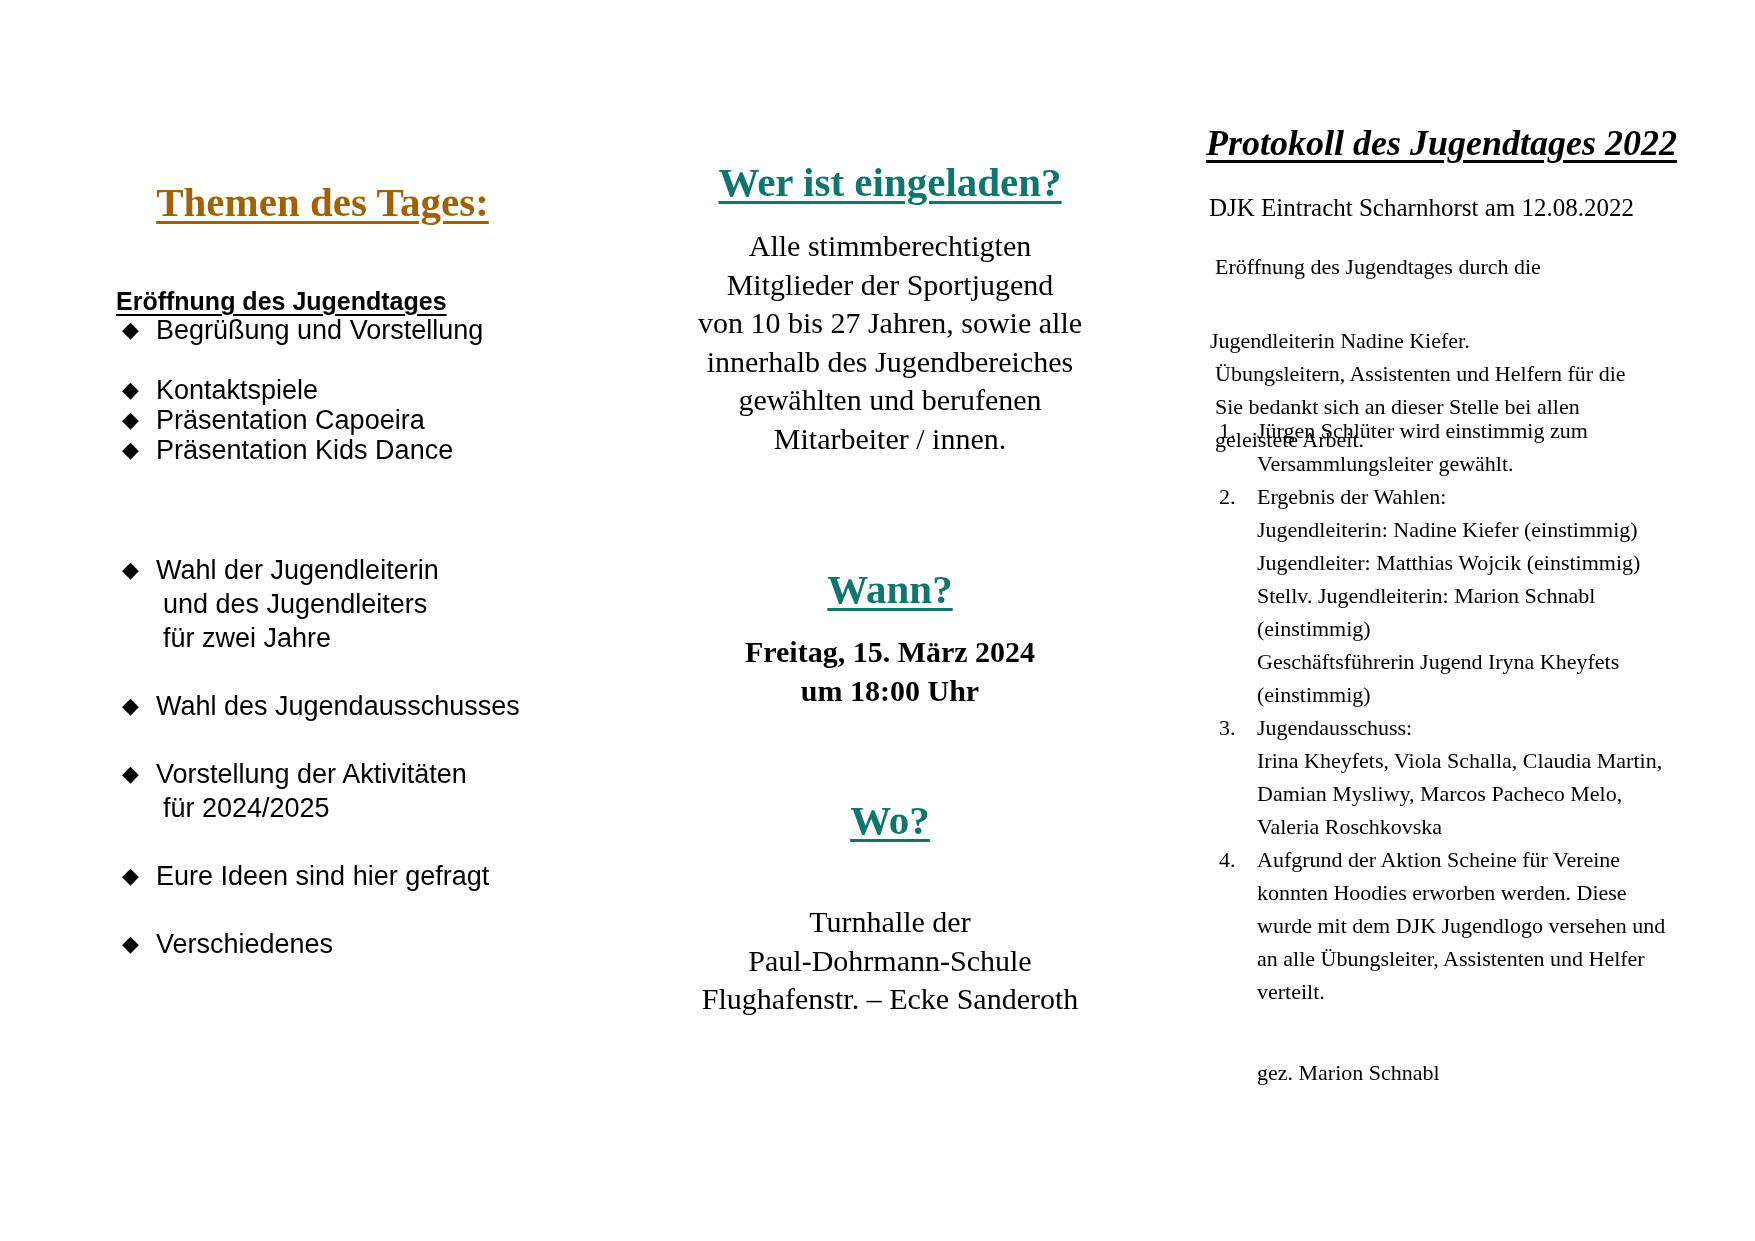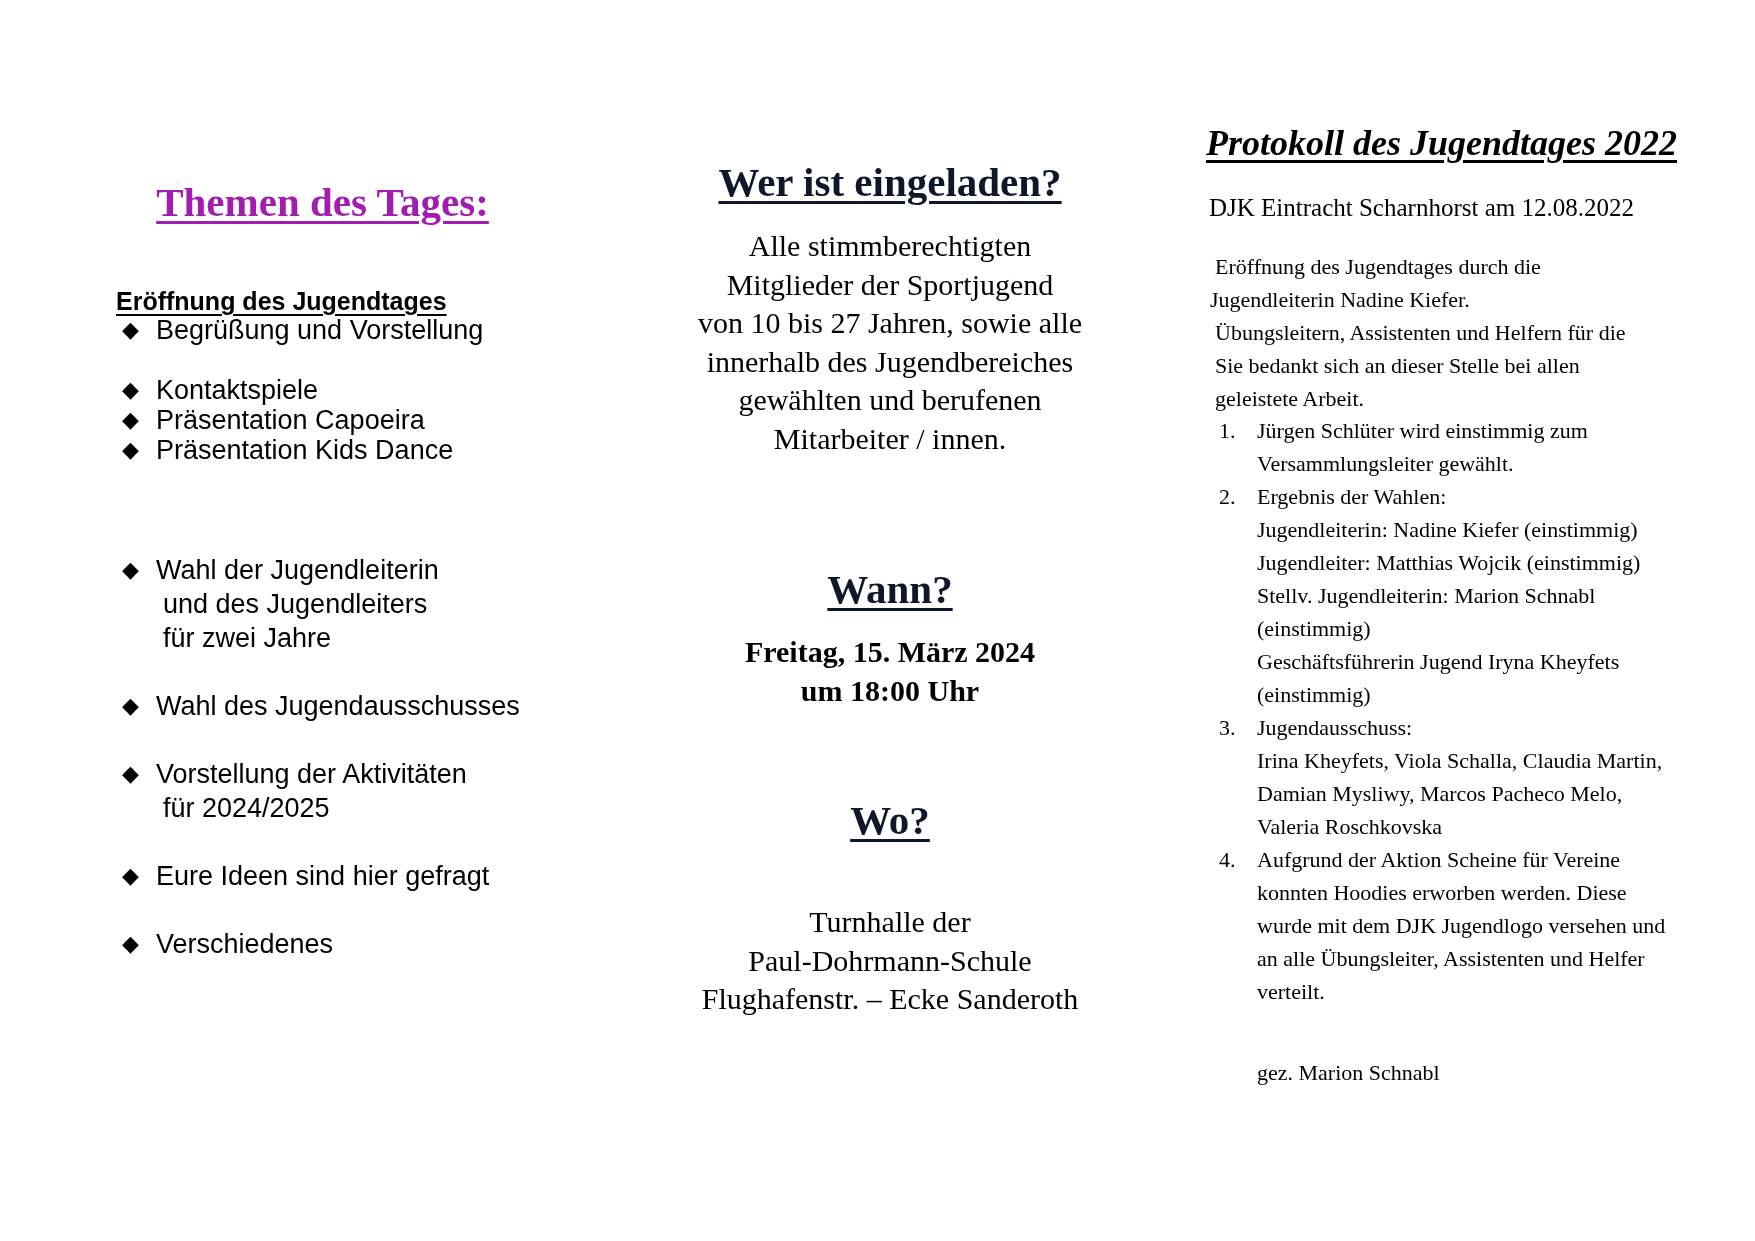--- a/index.html
+++ b/index.html
@@ -26,21 +26,21 @@
     }
     .left-title {
       position: absolute;
       top: 178px;
       left: 0;
       width: 645px;
       text-align: center;
       font-family: "Liberation Serif", serif;
       font-weight: bold;
       font-size: 41px;
-      color: #a21caf;
+      color: #a16207;
       text-decoration: underline;
       text-decoration-thickness: 3px;
       text-underline-offset: 5px;
     }
     .left-subhead {
       position: absolute;
       top: 287px;
       left: 116px;
       font-family: "Liberation Sans", sans-serif;
       font-weight: bold;
@@ -73,21 +73,21 @@
       width: 500px;
     }
     .mid-heading {
       position: absolute;
       left: 0;
       width: 500px;
       text-align: center;
       font-family: "Liberation Serif", serif;
       font-weight: bold;
       font-size: 41px;
-      color: #0f172a;
+      color: #0f766e;
       text-decoration: underline;
       text-decoration-thickness: 3px;
       text-underline-offset: 5px;
     }
     .mid-text {
       position: absolute;
       left: 0;
       width: 500px;
       text-align: center;
       font-family: "Liberation Serif", serif;
@@ -129,21 +129,21 @@
     .right-body {
       position: absolute;
       left: 14px;
       font-family: "Liberation Serif", serif;
       font-size: 22px;
       line-height: 33px;
       white-space: nowrap;
     }
     .right-body span { display: block; }
     .right-body .ind1 { padding-left: 6px; }
-    .right-body .ind0 { padding-left: 1px; }
+    .right-body .ind0 { padding-left: 1px; margin-top: 41px; }
     .proto-list {
       position: absolute;
       top: 414px;
       left: 0;
       font-family: "Liberation Serif", serif;
       font-size: 22px;
       line-height: 33px;
       white-space: nowrap;
     }
     .proto-item {

